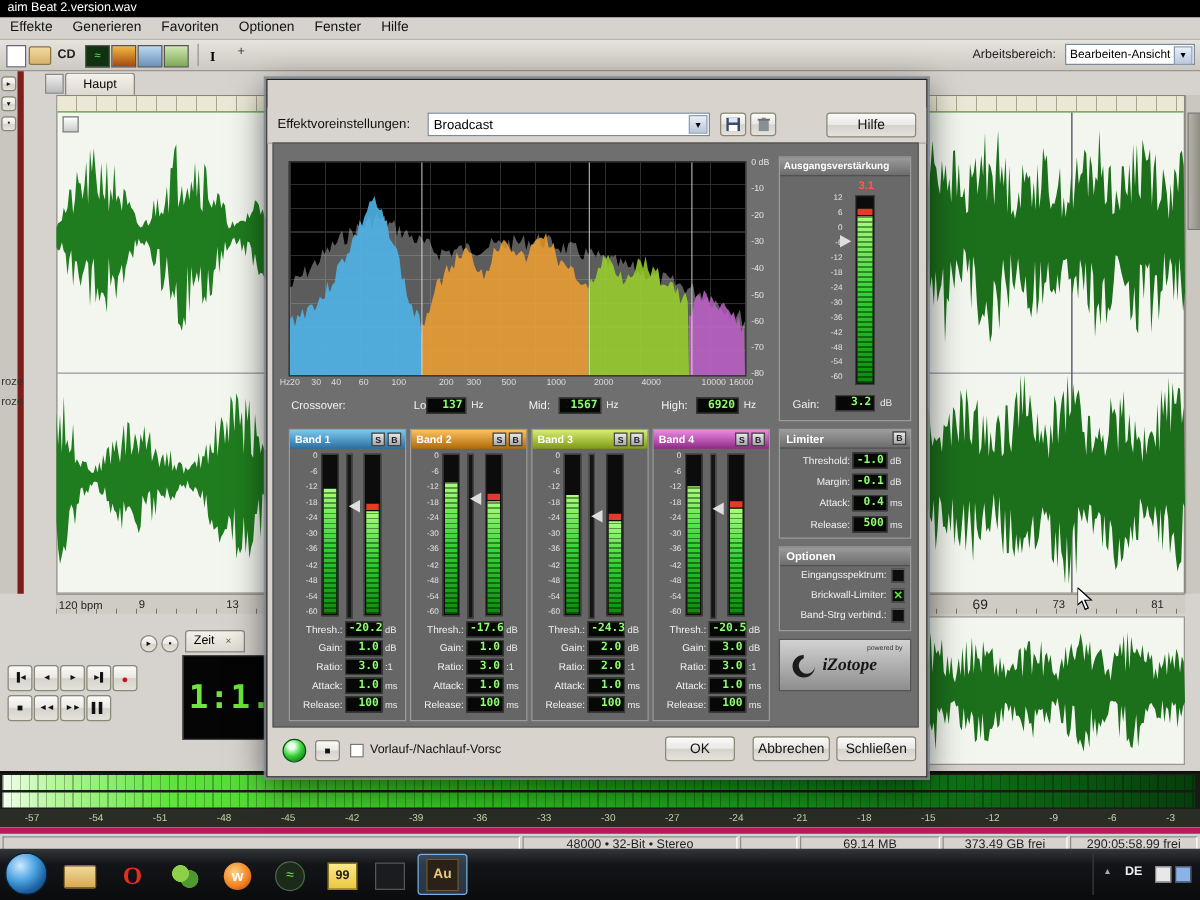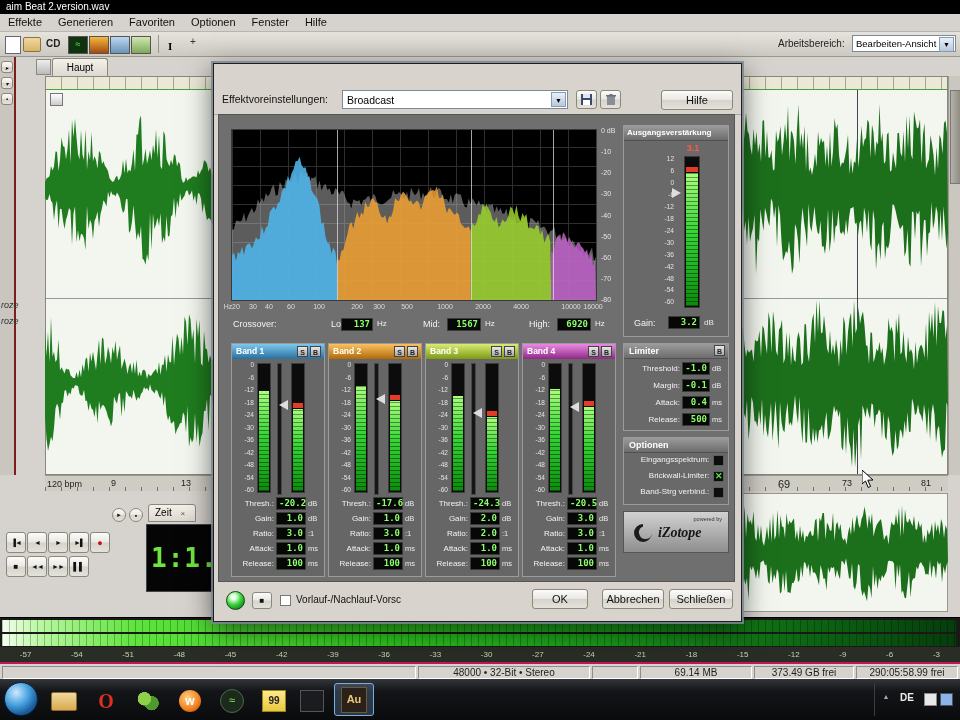--- a/index.html
+++ b/index.html
@@ -70,21 +70,21 @@
     <div class="abs" style="left:158px;top:3px;width:1px;height:18px;background:#97948c;"></div>
     <div class="abs" style="left:168px;top:4px;width:18px;height:16px;" class2="btn"><span style="font:bold 11px 'Liberation Serif',serif;">I</span></div>
     <div class="abs" style="left:190px;top:4px;width:18px;height:16px;font-size:10px;color:#333;">+</div>
     <span class="abs" style="left:778px;top:6px;font-size:10px;color:#222;">Arbeitsbereich:</span>
     <div class="abs" style="left:852px;top:3px;width:104px;height:17px;background:#fff;border:1px solid #7a8a99;box-sizing:border-box;">
       <span class="abs" style="left:3px;top:2px;font-size:9.5px;white-space:nowrap;overflow:hidden;width:86px;">Bearbeiten-Ansicht (S</span>
       <span class="abs" style="right:1px;top:1px;width:13px;height:13px;background:linear-gradient(#e8f0fa,#b8c8dc);border:1px solid #8a9ab0;font-size:7px;text-align:center;line-height:13px;">▼</span>
     </div>
   </div>
 
-  <div class="abs" style="left:0;top:57px;width:14px;height:418px;background:#c9c6bf;border-right:2px solid #7f1d1d;font-style:italic;">
+  <div class="abs" style="left:0;top:57px;width:14px;height:418px;background:#c9c6bf;border-right:5px solid #7f1d1d;">
     <div class="btn abs" style="left:1px;top:4px;width:12px;height:12px;font-size:6px;">▸</div>
     <div class="btn abs" style="left:1px;top:20px;width:12px;height:12px;font-size:6px;">▾</div>
     <div class="btn abs" style="left:1px;top:36px;width:12px;height:12px;font-size:6px;">▪</div>
     <span class="abs" style="left:1px;top:243px;font-size:9px;color:#333;">roze</span>
     <span class="abs" style="left:1px;top:259px;font-size:9px;color:#333;">roze</span>
   </div>
 
   <div class="abs" style="left:36px;top:59px;width:13px;height:14px;background:linear-gradient(#eee,#bbb);border:1px solid #888;"></div>
   <div class="abs" style="left:52px;top:58px;width:54px;height:17px;background:linear-gradient(#f4f1e8,#ddd9d0);border:1px solid #8a877f;border-bottom:none;border-radius:3px 3px 0 0;font-size:10px;text-align:center;line-height:17px;">Haupt</div>
 
@@ -169,21 +169,21 @@
       <span>-24</span>
       <span>-21</span>
       <span>-18</span>
       <span>-15</span>
       <span>-12</span>
       <span>-9</span>
       <span>-6</span>
       <span>-3</span>
     </div>
 
-  <div class="abs" style="left:0;top:662px;width:960px;height:17px;background:#d6d3ce;border-top:2px solid #be185d;">
+  <div class="abs" style="left:0;top:662px;width:960px;height:17px;background:#d6d3ce;border-top:5px solid #be185d;">
     <div class="seg" style="left:2px;width:414px;"></div>
     <div class="seg" style="left:418px;width:172px;">48000 • 32-Bit • Stereo</div>
     <div class="seg" style="left:592px;width:46px;"></div>
     <div class="seg" style="left:640px;width:112px;">69.14 MB</div>
     <div class="seg" style="left:754px;width:100px;">373.49 GB frei</div>
     <div class="seg" style="left:856px;width:102px;">290:05:58.99 frei</div>
   </div>
 
   <div class="abs" style="left:0;top:679px;width:960px;height:41px;background:linear-gradient(#33363a,#131518 30%,#0a0b0d);">
     <div class="abs" style="left:4px;top:3px;width:34px;height:34px;border-radius:50%;background:radial-gradient(circle at 35% 30%,#cfe8ff,#4aa3e0 40%,#1b5e9e 70%,#0c3c66);border:1px solid #06243e;box-sizing:border-box;"></div>

